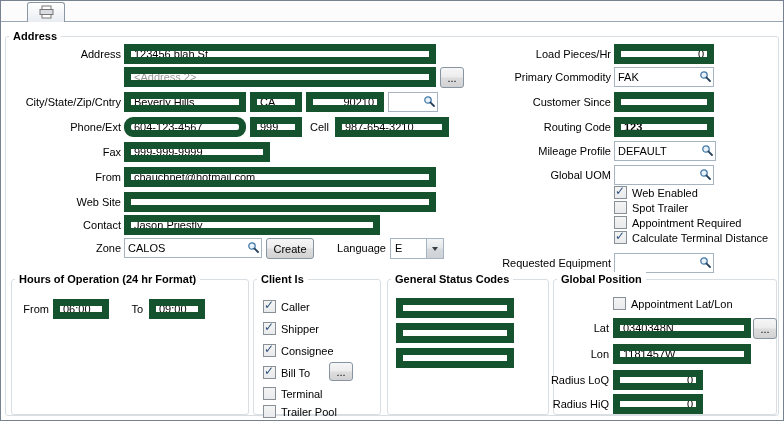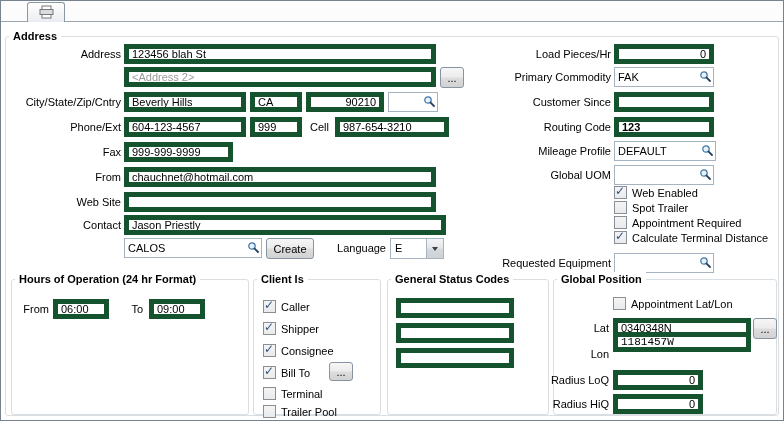--- a/index.html
+++ b/index.html
@@ -10,21 +10,21 @@
   .tabstrip { position:absolute; left:0; top:0; width:100%; height:21px;
               border-bottom:1px solid #9aa6b2; background:#fcfcfd; }
   .tab { position:absolute; left:26px; top:1px; width:38px; height:20px;
          border:1px solid #8a97a5; border-bottom:none; border-radius:3px 3px 0 0;
          background:linear-gradient(#ffffff,#e9edf2); display:flex;
          align-items:center; justify-content:center; z-index:2; cursor:pointer; }
   .grp { position:absolute; border:1px solid #d9dee3; border-radius:3px; background:transparent; }
   .gtitle { position:absolute; background:#fff; padding:0 4px; font-weight:bold;
             line-height:14px; white-space:nowrap; z-index:1; }
   .lbl { position:absolute; line-height:20px; text-align:right; white-space:nowrap; }
-  .inp { position:absolute; height:20px; border:5px solid #14532d; padding:0 3px;
+  .inp { position:absolute; height:20px; border:7px solid #14532d; padding:0 3px;
          font:11px "Liberation Sans",sans-serif; color:#000; background:#fff; }
   .inp::placeholder { color:#9a9a9a; opacity:1; }
   .ta-r { text-align:right; }
   .lk { position:absolute; height:20px; border:1px solid #a6b3c0; background:#fff; }
   .lk-txt { position:absolute; left:3px; top:3px; white-space:nowrap; }
   .mag { position:absolute; right:1px; top:2px; width:13px; height:13px; cursor:pointer; }
   .btn { position:absolute; border:1px solid #8795a3; border-radius:3px;
          background:linear-gradient(#f6f6f6,#ececec 48%,#dddddd 52%,#d2d2d2);
          font:11px "Liberation Sans",sans-serif; text-align:center; cursor:pointer;
          padding:0; color:#000; }
@@ -88,37 +88,38 @@
     <span class="lk-txt"></span>
     <span class="mag">
       <svg width="13" height="13" viewBox="0 0 13 13">
           <circle cx="5" cy="5" r="3.2" fill="#e8f2fa" stroke="#4579a8" stroke-width="1.3"></circle>
           <line x1="7.6" y1="7.6" x2="11" y2="11" stroke="#27415c" stroke-width="1.8" stroke-linecap="round"></line>
         </svg>
     </span>
   </div>
 
   <div class="lbl" style="left:6px;top:116px;width:114px">Phone/Ext</div>
-  <input class="inp" style="left: 123px; top: 116px; width: 122px;" value="604-123-4567">
+  <input class="inp" style="left: 123px; top: 116px; width: 122px; border-radius: 9px;" value="604-123-4567">
   <input class="inp" style="left: 249px; top: 116px; width: 52px;" value="999">
   <div class="lbl" style="left:300px;top:116px;width:28px">Cell</div>
   <input class="inp" style="left: 334px; top: 116px; width: 114px;" value="987-654-3210">
 
   <div class="lbl" style="left:6px;top:141px;width:114px">Fax</div>
-  <input class="inp" style="left: 123px; top: 141px; width: 109px;" value="999-999-9999">
+  <input class="inp" style="left: 123px; top: 141px; width: 146px;" value="999-999-9999">
 
   <div class="lbl" style="left:6px;top:166px;width:114px">From</div>
   <input class="inp" style="left: 123px; top: 166px; width: 312px;" value="chauchnet@hotmail.com">
 
   <div class="lbl" style="left:6px;top:191px;width:114px">Web Site</div>
   <input class="inp" style="left: 123px; top: 191px; width: 312px;" value="">
 
   <div class="lbl" style="left:6px;top:214px;width:114px">Contact</div>
-  <input class="inp" style="left: 123px; top: 214px; width: 322px;" value="Jason Priestly">
-
+  <input class="inp" style="left: 123px; top: 214px; width: 256px;" value="Jason Priestly">
+
+  <div class="lbl" style="left:6px;top:237px;width:114px">Zone</div>
   <div class="lk" style="left:123px;top:237px;width:138px">
     <span class="lk-txt">CALOS</span>
     <span class="mag">
       <svg width="13" height="13" viewBox="0 0 13 13">
           <circle cx="5" cy="5" r="3.2" fill="#e8f2fa" stroke="#4579a8" stroke-width="1.3"></circle>
           <line x1="7.6" y1="7.6" x2="11" y2="11" stroke="#27415c" stroke-width="1.8" stroke-linecap="round"></line>
         </svg>
     </span>
   </div>
   <button class="btn" style="left:265px;top:237px;width:48px;height:21px">Create</button>
@@ -236,19 +237,19 @@
   <input class="inp" style="left: 395px; top: 347px; width: 118px;" value="">
 
   <div class="cb-row" style="left:612px;top:295px">
     <span class="cb"></span>
     <span class="cb-lbl">Appointment Lat/Lon</span>
   </div>
   <div class="lbl" style="left:520px;top:317px;width:88px">Lat</div>
   <input class="inp" style="left: 612px; top: 317px; width: 138px;" value="0340348N">
   <button class="btn" style="left:752px;top:317px;width:24px;height:21px">...</button>
   <div class="lbl" style="left:520px;top:343px;width:88px">Lon</div>
-  <input class="inp" style="left: 612px; top: 331px; width: 138px; font-family: Liberation Mono, monospace;" value="1181457W">
+  <input class="inp" style="left: 612px; top: 343px; width: 138px;" value="1181457W">
   <div class="lbl" style="left:520px;top:369px;width:88px">Radius LoQ</div>
   <input class="inp ta-r" style="left: 612px; top: 369px; width: 90px;" value="0">
   <div class="lbl" style="left:520px;top:393px;width:88px">Radius HiQ</div>
   <input class="inp ta-r" style="left: 612px; top: 393px; width: 90px;" value="0">
 
 </div>
 
 </body></html>

